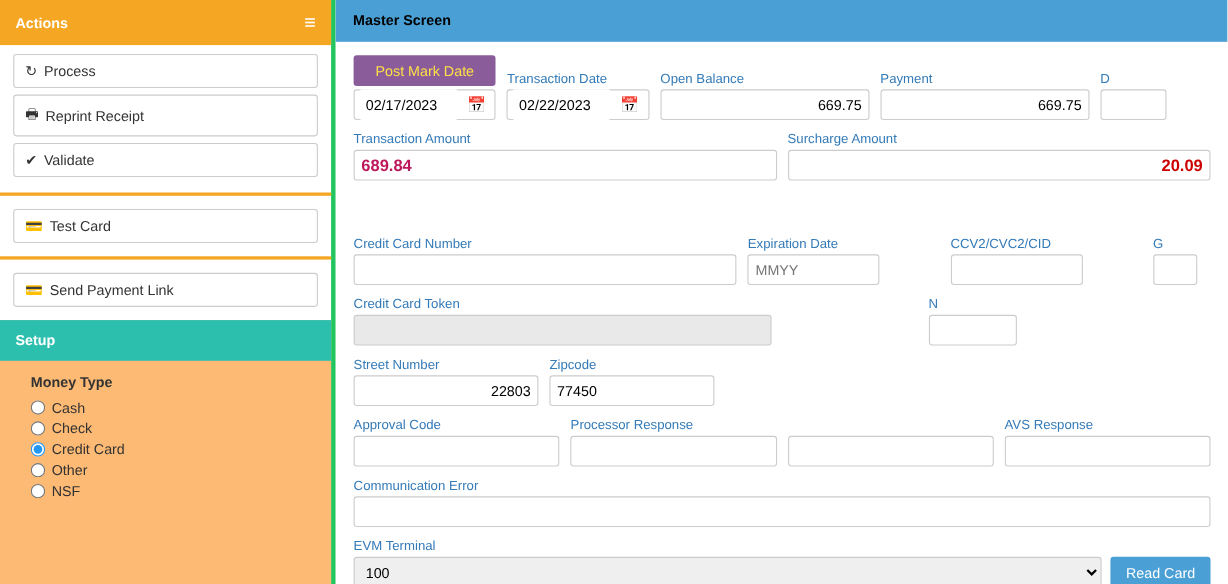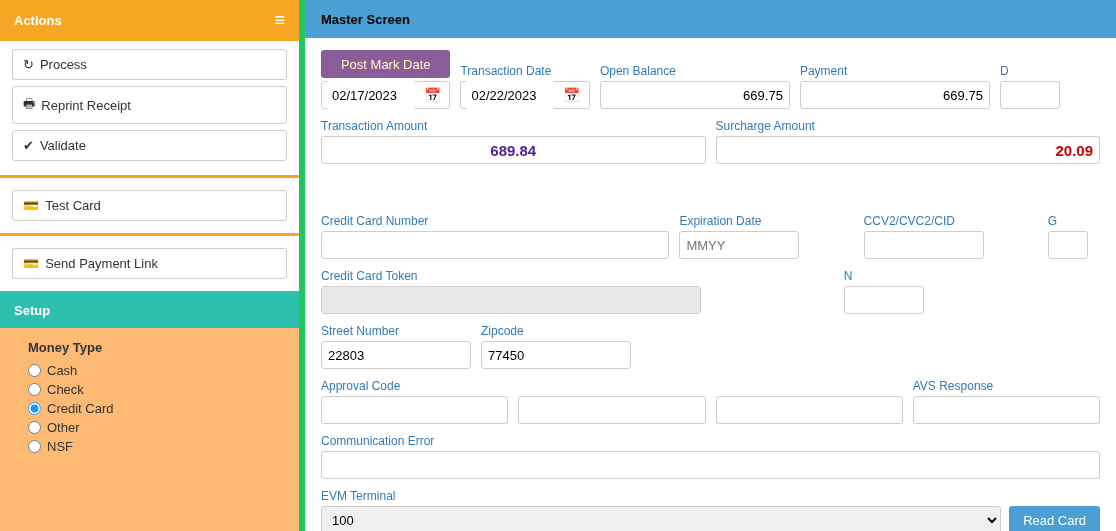--- a/index.html
+++ b/index.html
@@ -1,19 +1,19 @@
 <!DOCTYPE html>
 <html><head>
   <meta charset="utf-8">
   <style>
     * { box-sizing: border-box; margin: 0; padding: 0; font-family: Arial, sans-serif; font-size: 13px; }
     body { background: #f0f0f0; display: flex; height: 531px; overflow: hidden; }
 
     
-    .sidebar { width: 305px; min-width: 305px; background: #fff; display: flex; flex-direction: column; border-right: 6px solid #22c55e; }
+    .sidebar { width: 305px; min-width: 305px; background: #fff; display: flex; flex-direction: column; border-right: 4px solid #22c55e; }
 
     .actions-header {
       background: #f5a623;
       color: #fff;
       font-size: 15px;
       font-weight: bold;
       padding: 10px 14px;
       display: flex;
       justify-content: space-between;
       align-items: center;
@@ -96,21 +96,21 @@
     .form-group input, .form-group select {
       border: 1px solid #ccc;
       padding: 4px 6px;
       border-radius: 3px;
       font-size: 13px;
       height: 28px;
     }
 
     .post-mark-btn {
       background: #8a5c99;
-      color: #fef9c3;
+      color: #fde047;
       border: none;
       padding: 5px 10px;
       cursor: pointer;
       border-radius: 3px;
       font-size: 12px;
       white-space: nowrap;
       height: 28px;
     }
 
     .amount-red { color: #cc0000; font-weight: bold; font-size: 15px; text-align: right; }
@@ -246,21 +246,21 @@
 
       <div class="form-group">
         <label>D</label>
         <input type="text" style="width: 60px;" value="">
       </div>
     </div>
 
     <div class="form-row">
       <div class="form-group" style="flex:1;">
         <label>Transaction Amount</label>
-        <input type="text" class="amount-red full-width-input" style="text-align: center; border: 1px solid rgb(204, 204, 204); border-radius: 3px; padding: 4px 6px; height: 28px; color: #4c1d95; font-weight: bold; font-size: 15px;" value="689.84">
+        <input type="text" class="amount-red full-width-input" style="text-align: left; border: 1px solid rgb(204, 204, 204); border-radius: 3px; padding: 4px 6px; height: 28px; color: #be185d; font-weight: bold; font-size: 15px;" value="689.84">
       </div>
       <div class="form-group" style="flex:1;">
         <label>Surcharge Amount</label>
         <input type="text" style="text-align: right; border: 1px solid rgb(204, 204, 204); border-radius: 3px; padding: 4px 6px; height: 28px; color: rgb(204, 0, 0); font-weight: bold; font-size: 15px; width: 100%;" value="20.09">
       </div>
     </div>
 
     <div class="form-row">
       <div class="form-group" style="flex:2;">
         <label>Credit Card Number</label>
@@ -287,34 +287,35 @@
       </div>
       <div class="form-group" style="flex:1;">
         <label>N</label>
         <input type="text" style="width: 80px;" value="">
       </div>
     </div>
 
     <div class="form-row">
       <div class="form-group">
         <label>Street Number</label>
-        <input type="text" value="22803" style="width: 150px;">
+        <input type="text" value="22803" style="width: 168px; text-align: right;">
       </div>
       <div class="form-group">
         <label>Zipcode</label>
         <input type="text" value="77450" style="width: 150px;">
       </div>
     </div>
 
     <div class="form-row">
       <div class="form-group" style="flex:1;">
         <label>Approval Code</label>
         <input type="text" style="width: 100%;" value="">
       </div>
       <div class="form-group" style="flex:1;">
+        <label>Processor Response</label>
         <input type="text" style="width: 100%;" value="">
       </div>
       <div class="form-group" style="flex:1;">
         <input type="text" style="width: 100%;" value="">
       </div>
       <div class="form-group" style="flex:1;">
         <label>AVS Response</label>
         <input type="text" style="width: 100%;" value="">
       </div>
     </div>

